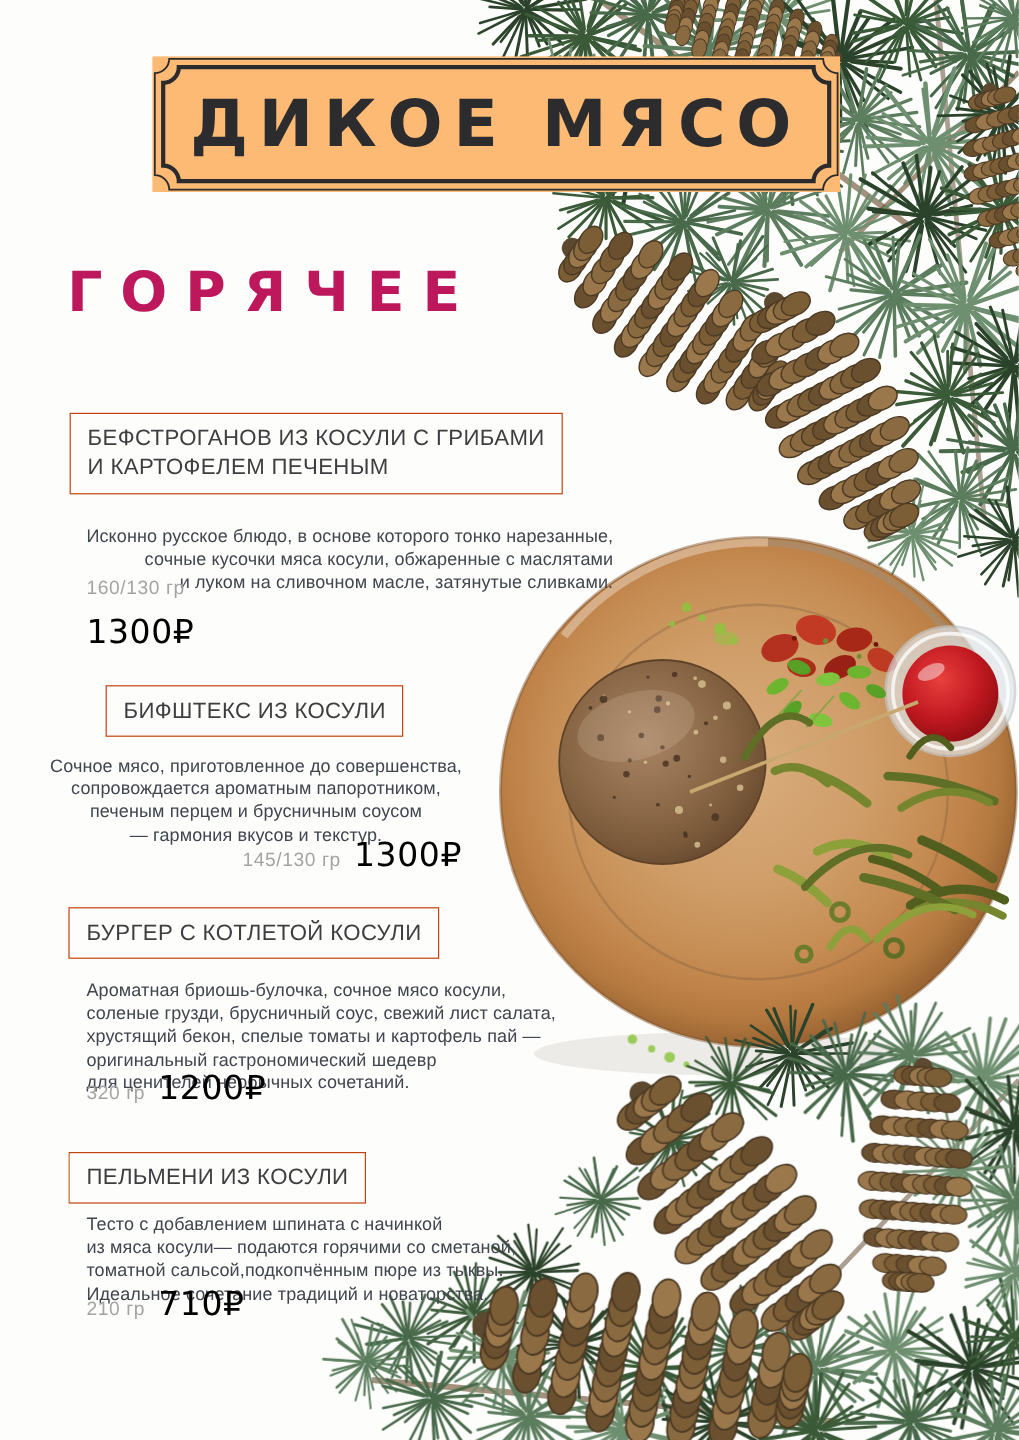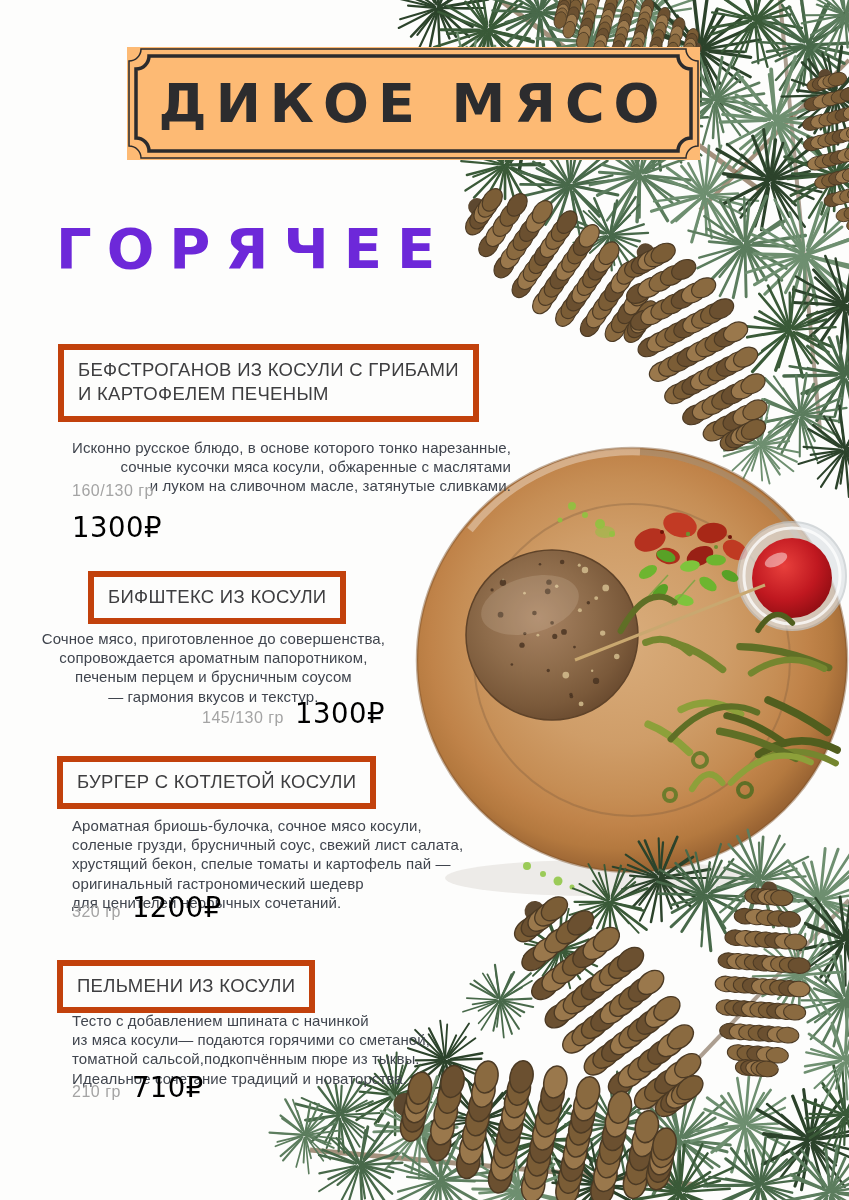--- a/index.html
+++ b/index.html
@@ -4,23 +4,23 @@
 <style>
   html,body{margin:0;padding:0;background:#ffffff;}
   #page{position:relative;width:849px;height:1200px;overflow:hidden;background:#fdfdfc;
         font-family:"Liberation Sans","DejaVu Sans",sans-serif;}
   #deco{position:absolute;left:0;top:0;z-index:1;}
   .txt{position:absolute;z-index:3;}
   #logo-box{position:absolute;left:127px;top:47px;width:573px;height:113px;background:#fdba74;z-index:3;}
   #logo-box svg{position:absolute;left:0;top:0;}
   .logo-title{position:absolute;left:0;top:0;width:100%;height:100%;display:flex;align-items:center;justify-content:center;
         font-family:"DejaVu Sans",sans-serif;font-weight:bold;font-size:54px;letter-spacing:9px;color:#2c2c2e;white-space:nowrap;}
-  #section-title{left:56px;top:216px;font-family:"DejaVu Sans",sans-serif;font-weight:bold;font-size:56px;
-        letter-spacing:15px;color:#6d28d9;}
-  .dish-box{position:absolute;z-index:3;border:6px solid #c2410c;padding:8px 14px 9px 14px;background:transparent;
+  #section-title{left:56px;top:216px;font-family:"DejaVu Sans",sans-serif;font-weight:bold;font-size:46px;
+        letter-spacing:15px;color:#be185d;}
+  .dish-box{position:absolute;z-index:3;border:1px solid #c2410c;padding:8px 14px 9px 14px;background:transparent;
         font-size:18.5px;line-height:1.32;letter-spacing:0.3px;color:#3e3e40;font-weight:500;white-space:pre-line;}
   .dish-desc{position:absolute;z-index:3;white-space:pre-line;font-size:15px;color:#40454e;line-height:1.28;letter-spacing:0.1px;}
   .right{text-align:center;}
   .price-row{position:absolute;z-index:3;display:flex;align-items:baseline;gap:11px;}
   .weight{font-size:16px;color:#a4a4a4;letter-spacing:0.5px;}
   .price{font-family:"DejaVu Sans",sans-serif;font-size:27.5px;color:#000000;letter-spacing:0.5px;}
 </style>
 </head>
 <body>
 

